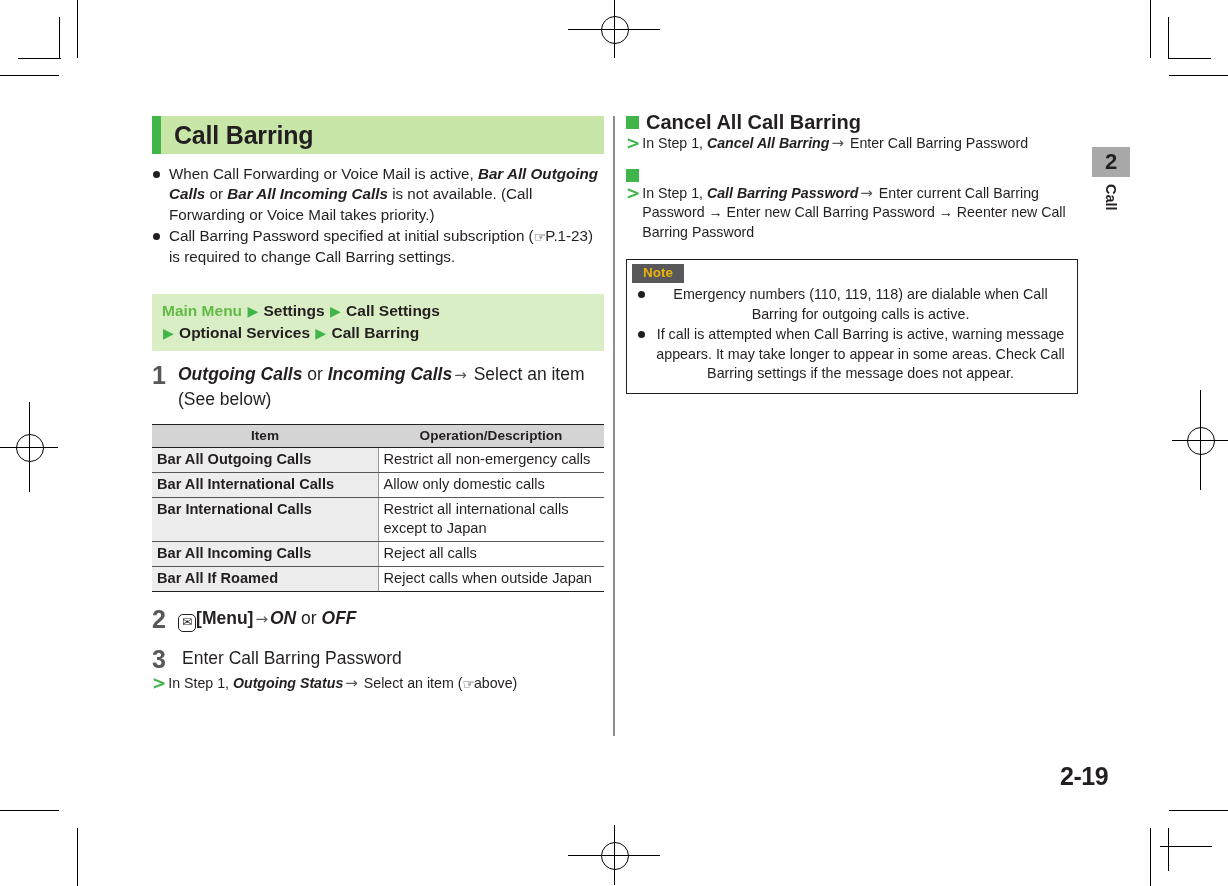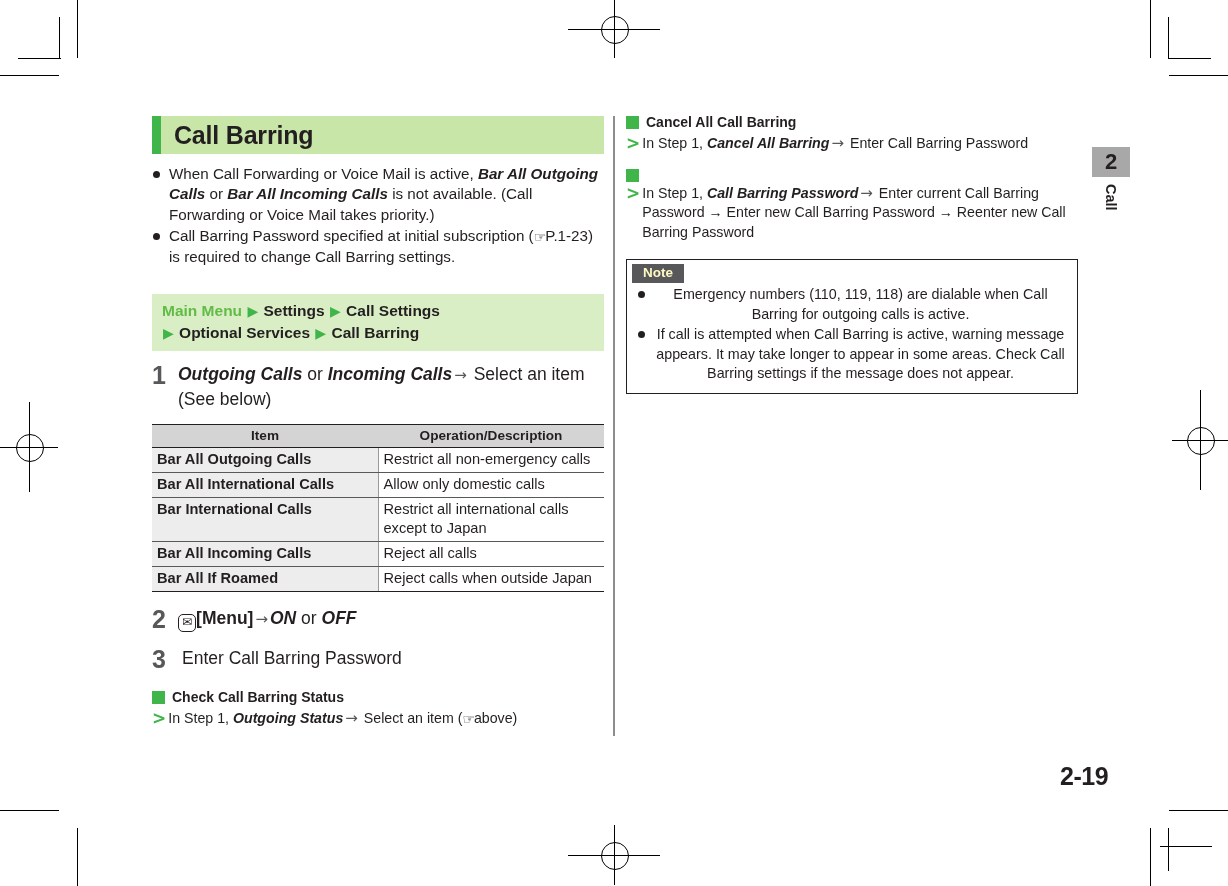--- a/index.html
+++ b/index.html
@@ -186,21 +186,21 @@
     background: #ededed;
     font-weight: bold;
     width: 178px;
     border-right: 1.2px solid #9a9a9a;
   }
   table.items td.desc { background: #ffffff; }
 
   
   .subhead {
     margin-top: 15px;
-    font-size: 14px;
+    font-size: 20px;
     font-weight: bold;
     line-height: 20px;
     display: flex;
     align-items: center;
   }
   .subhead .sq {
     width: 13px; height: 13px;
     background: #3fb54a;
     margin-right: 7px;
     flex: 0 0 auto;
@@ -226,21 +226,21 @@
   
   .notebox {
     border: 1.4px solid #231f20;
     margin-top: 17px;
     padding: 0 0 8px 0;
     background: #ffffff;
   }
   .notebox .tag {
     display: inline-block;
     background: #58585b;
-    color: #fef9c3;
+    color: #eab308;
     font-size: 13.5px;
     font-weight: bold;
     padding: 1px 11px 2px 11px;
     margin: 4px 0 2px 5px;
     line-height: 16px;
   }
   .notebox ul {
     list-style: none;
     margin: 0;
     padding: 0 9px 0 10px;
@@ -424,24 +424,20 @@
     <div class="step" style="margin-top:14px;">
       <div class="num">2</div>
       <div class="body"><span class="keyicon">✉</span><b>[Menu]</b><span class="arrow">→</span><i class="b">ON</i><span> or </span><i class="b">OFF</i></div>
     </div>
 
     <div class="step" style="margin-top:14px;">
       <div class="num">3</div>
       <div class="body" style="padding-left:6px;">Enter Call Barring Password</div>
     </div>
 
-    <div class="subhead">
-      <span class="sq"></span>
-      <span>Check Call Barring Status</span>
-    </div>
     <div class="subline">
       <span class="gt">&gt;</span>
       <span class="txt"><span>In Step 1, </span><i class="b">Outgoing Status</i><span class="arrow">→</span><span> Select an item (</span><span class="reficon">☞</span><span>above</span><span>)</span></span>
     </div>
 
   </div>
 
   <div class="col-right">
 
     <div class="subhead" style="margin-top:0;">

